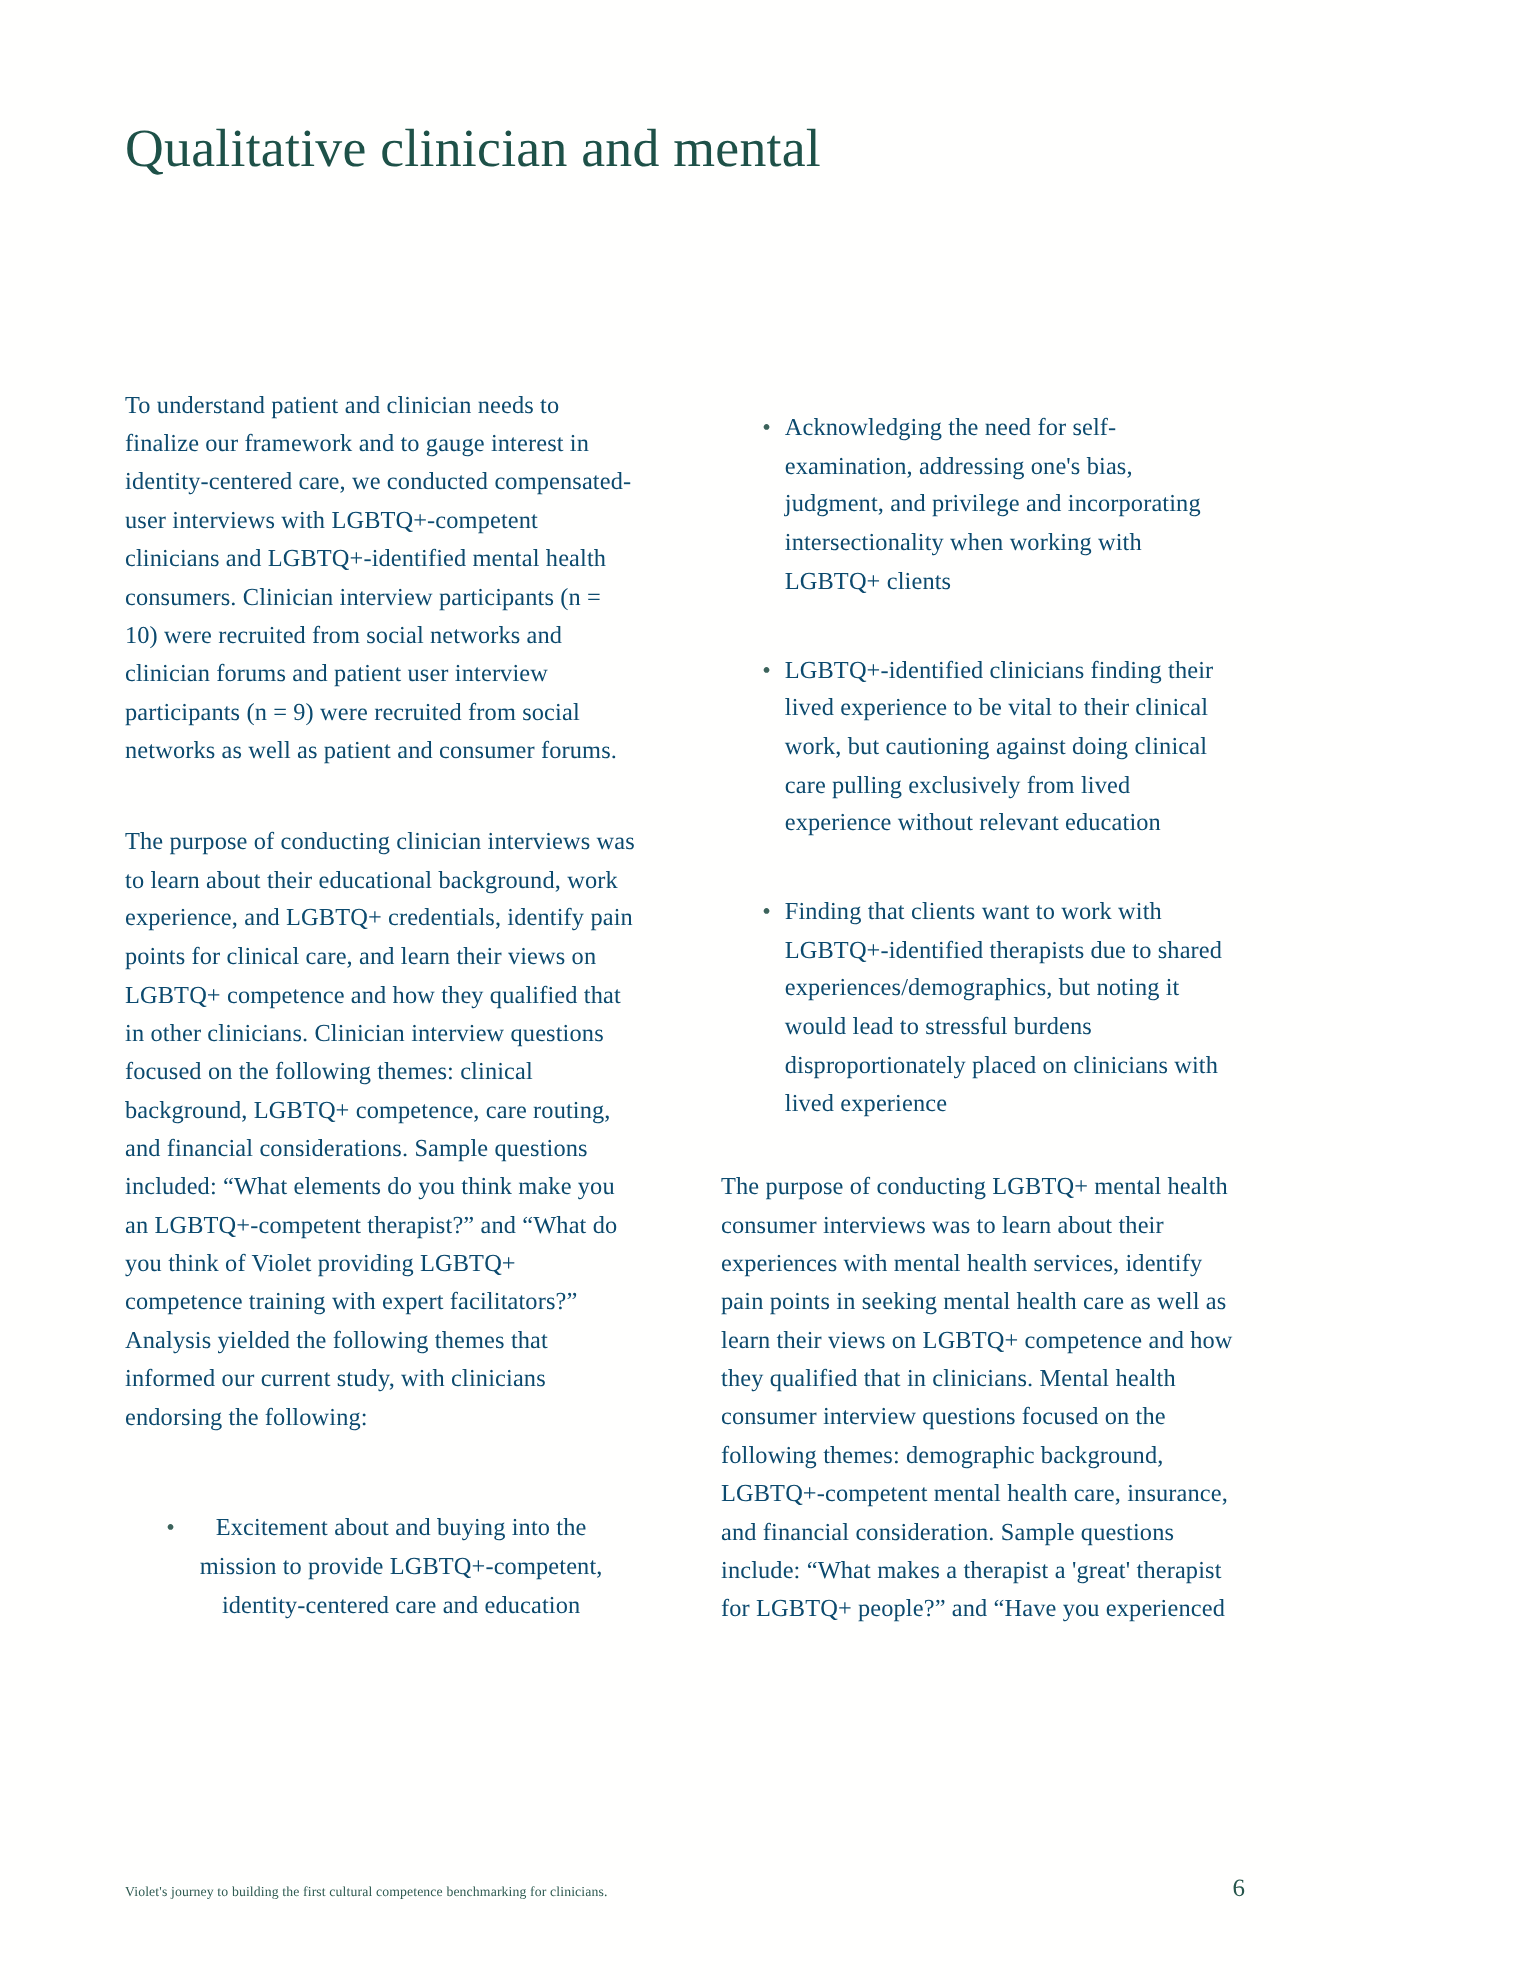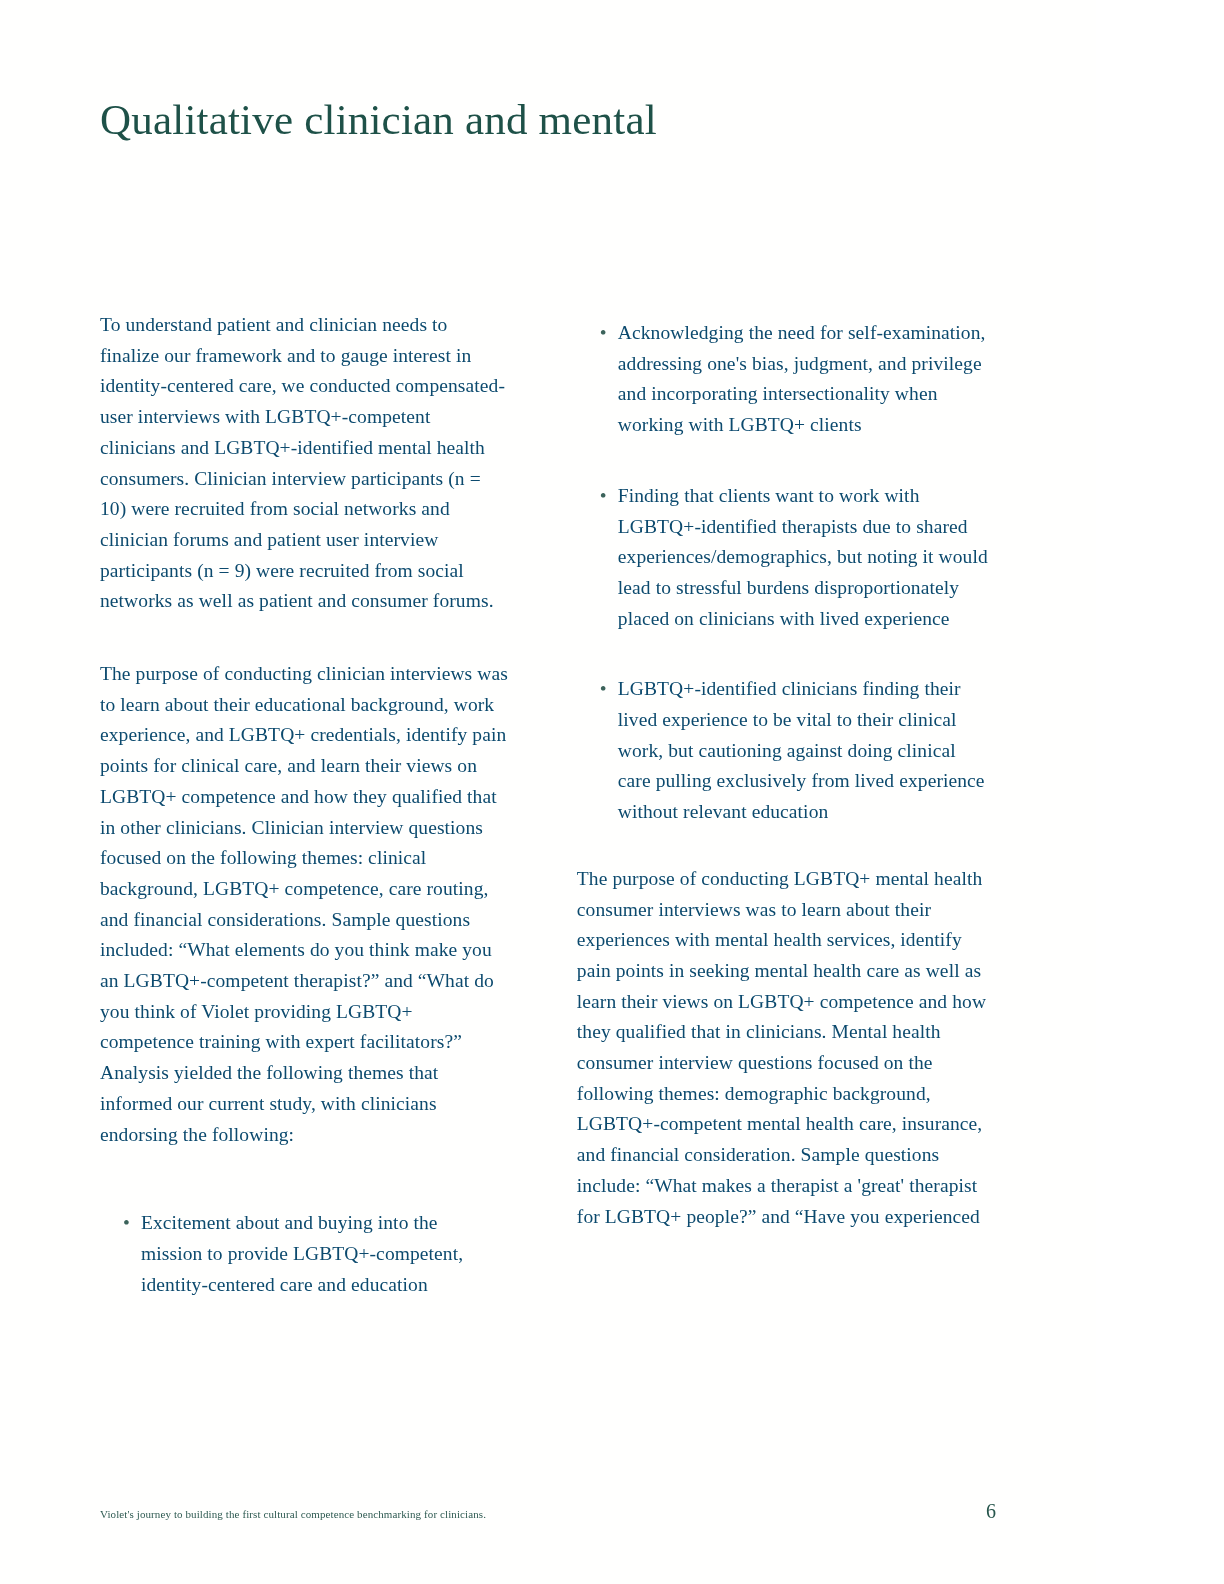--- a/index.html
+++ b/index.html
@@ -38,25 +38,26 @@
     font-size: 19.5px;
     line-height: 30.7px;
     color: #0c4a6e;
     letter-spacing: 0.1px;
   }
   p.body-text {
     margin: 0 0 42px 0;
   }
   ul.bullets {
     list-style: none;
-    margin: 8px;
+    margin: 18px;
     padding: 0;
   }
   .col-left ul.bullets {
     margin-top: 58px;
+    text-align: center;
   }
   ul.bullets li {
     position: relative;
     padding-left: 33px;
     margin-bottom: 40px;
   }
   ul.bullets li:last-child {
     margin-bottom: 36px;
   }
   ul.bullets li::before {
@@ -101,22 +102,22 @@
         <p class="body-text">To understand patient and clinician needs to finalize our framework and to gauge interest in identity-centered care, we conducted compensated-user interviews with LGBTQ+-competent clinicians and LGBTQ+-identified mental health consumers. Clinician interview participants (n = 10) were recruited from social networks and clinician forums and patient user interview participants (n = 9) were recruited from social networks as well as patient and consumer forums.</p>
         <p class="body-text">The purpose of conducting clinician interviews was to learn about their educational background, work experience, and LGBTQ+ credentials, identify pain points for clinical care, and learn their views on LGBTQ+ competence and how they qualified that in other clinicians. Clinician interview questions focused on the following themes: clinical background, LGBTQ+ competence, care routing, and financial considerations. Sample questions included: “What elements do you think make you an LGBTQ+-competent therapist?” and “What do you think of Violet providing LGBTQ+ competence training with expert facilitators?” Analysis yielded the following themes that informed our current study, with clinicians endorsing the following:</p>
         <ul class="bullets body-text">
           <li>Excitement about and buying into the mission to provide LGBTQ+-competent, identity-centered care and education</li>
         </ul>
       </div>
 
       <div class="col-right">
         <ul class="bullets body-text">
           <li>Acknowledging the need for self-examination, addressing one's bias, judgment, and privilege and incorporating intersectionality when working with LGBTQ+ clients</li>
+          <li>LGBTQ+-identified clinicians finding their lived experience to be vital to their clinical work, but cautioning against doing clinical care pulling exclusively from lived experience without relevant education</li>
           <li>Finding that clients want to work with LGBTQ+-identified therapists due to shared experiences/demographics, but noting it would lead to stressful burdens disproportionately placed on clinicians with lived experience</li>
-          <li>LGBTQ+-identified clinicians finding their lived experience to be vital to their clinical work, but cautioning against doing clinical care pulling exclusively from lived experience without relevant education</li>
         </ul>
         <p class="body-text">The purpose of conducting LGBTQ+ mental health consumer interviews was to learn about their experiences with mental health services, identify pain points in seeking mental health care as well as learn their views on LGBTQ+ competence and how they qualified that in clinicians. Mental health consumer interview questions focused on the following themes: demographic background, LGBTQ+-competent mental health care, insurance, and financial consideration. Sample questions include: “What makes a therapist a 'great' therapist for LGBTQ+ people?” and “Have you experienced</p>
       </div>
 
     </div>
   </div>
 
   <div class="footer">
     <span class="footer-text">Violet's journey to building the first cultural competence benchmarking for clinicians.</span>
     <span class="page-number">6</span>

